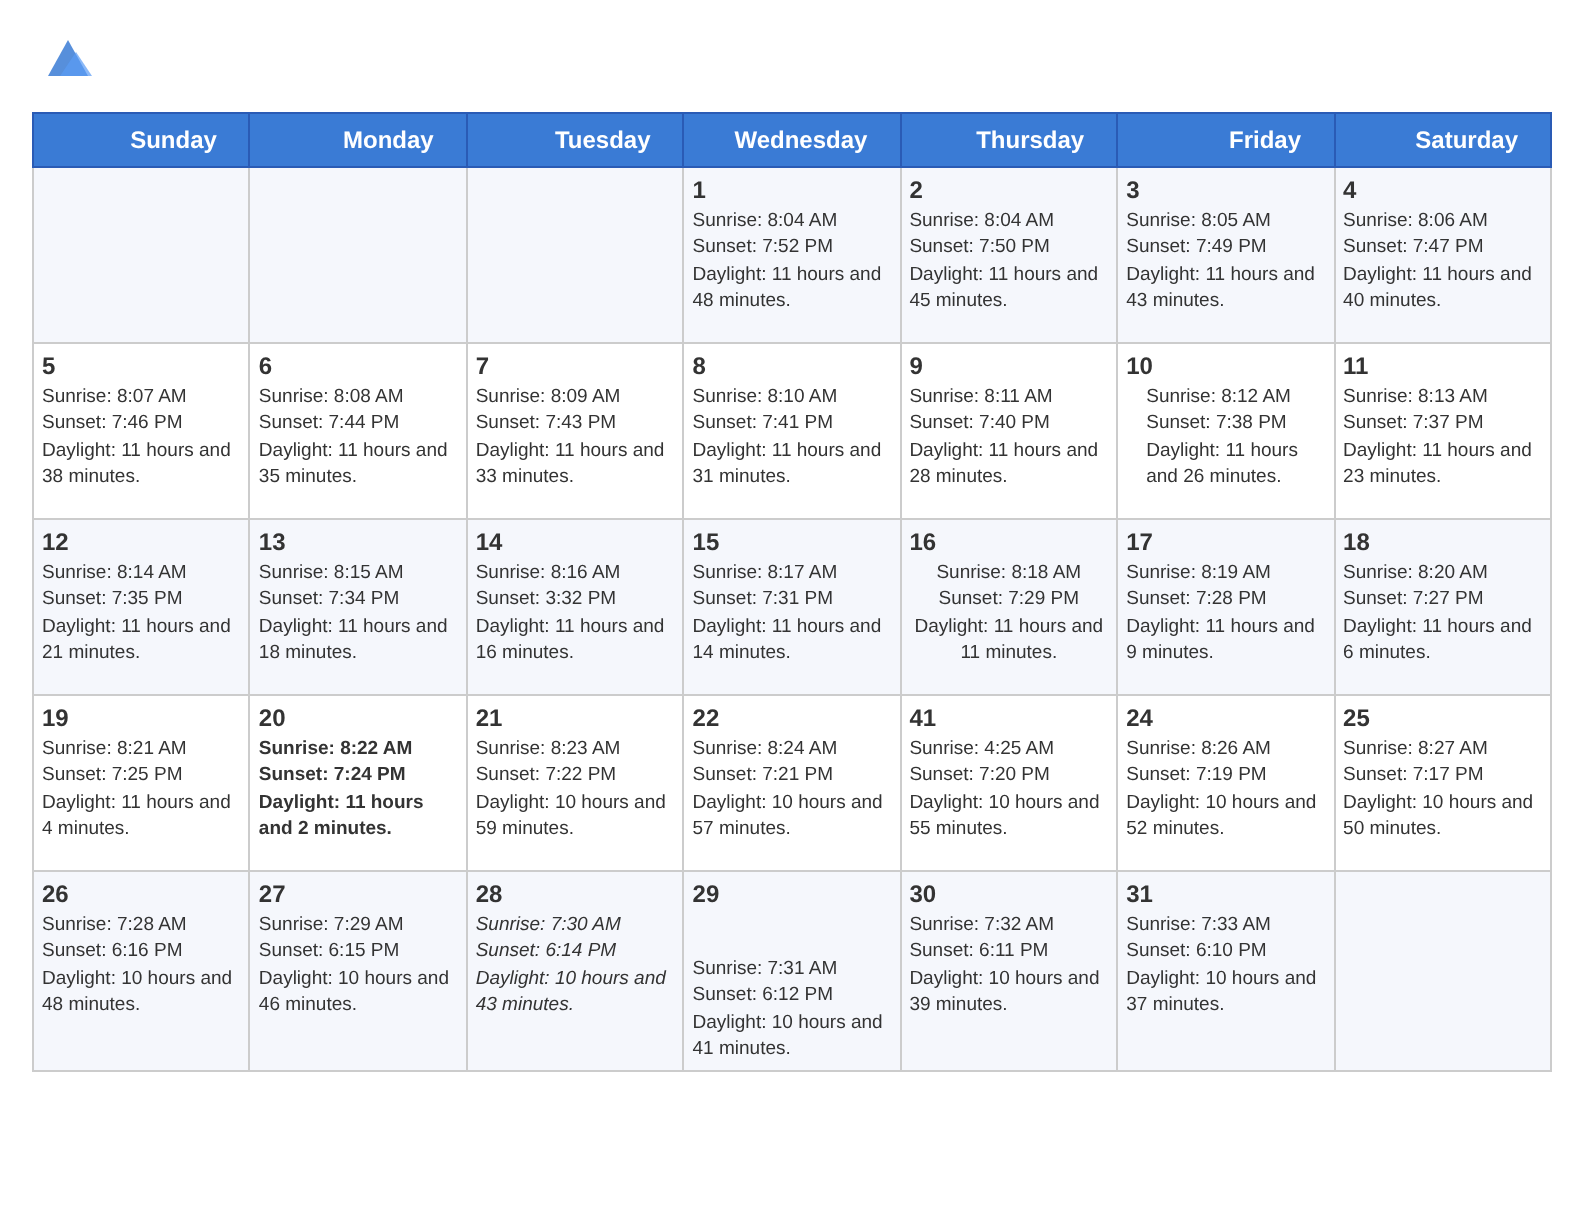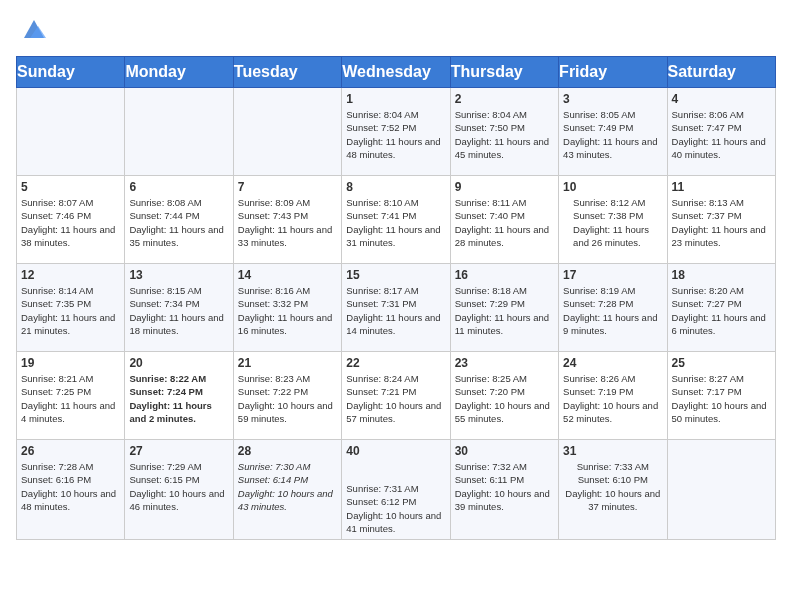--- a/index.html
+++ b/index.html
@@ -55,24 +55,24 @@
       color: #555;
     }
     .calendar {
       width: 100%;
       border-collapse: collapse;
       table-layout: fixed;
     }
     .calendar thead tr th {
       background-color: #3a7bd5;
       color: #fff;
-      font-size: 16px;
-      font-weight: bold;
-      padding: 6px 0;
-      text-align: left;
+      font-size: 12px;
+      font-weight: bold;
+      padding: 6px 16px;
+      text-align: right;
       border: 1px solid #2a5bb5;
     }
     .calendar tbody tr td {
       border: 1px solid #ccc;
       vertical-align: top;
       padding: 4px 4px;
       font-size: 10px;
       color: #333;
       height: 88px;
       background: #fff;
@@ -224,21 +224,21 @@
 Daylight: 11 hours and 16 minutes.</div>
         </td>
         <td>
           <span class="day-num">15</span>
           <div class="day-info" style="white-space: pre-line;">Sunrise: 8:17 AM
 Sunset: 7:31 PM
 Daylight: 11 hours and 14 minutes.</div>
         </td>
         <td>
           <span class="day-num">16</span>
-          <div class="day-info" style="white-space: pre-line;">Sunrise: 8:18 AM
+          <div class="day-info" style="white-space: pre-line; text-align: center;">Sunrise: 8:18 AM
 Sunset: 7:29 PM
 Daylight: 11 hours and 11 minutes.</div>
         </td>
         <td>
           <span class="day-num">17</span>
           <div class="day-info" style="white-space: pre-line;">Sunrise: 8:19 AM
 Sunset: 7:28 PM
 Daylight: 11 hours and 9 minutes.</div>
         </td>
         <td>
@@ -267,22 +267,22 @@
 Sunset: 7:22 PM
 Daylight: 10 hours and 59 minutes.</div>
         </td>
         <td>
           <span class="day-num">22</span>
           <div class="day-info" style="white-space: pre-line;">Sunrise: 8:24 AM
 Sunset: 7:21 PM
 Daylight: 10 hours and 57 minutes.</div>
         </td>
         <td>
-          <span class="day-num">23</span>
-          <div class="day-info" style="white-space: pre-line;">Sunrise: 8:25 AM
+          <span class="day-num">41</span>
+          <div class="day-info" style="white-space: pre-line;">Sunrise: 4:25 AM
 Sunset: 7:20 PM
 Daylight: 10 hours and 55 minutes.</div>
         </td>
         <td>
           <span class="day-num">24</span>
           <div class="day-info" style="white-space: pre-line;">Sunrise: 8:26 AM
 Sunset: 7:19 PM
 Daylight: 10 hours and 52 minutes.</div>
         </td>
         <td>
@@ -305,33 +305,33 @@
 Sunset: 6:15 PM
 Daylight: 10 hours and 46 minutes.</div>
         </td>
         <td>
           <span class="day-num">28</span>
           <div class="day-info" style="white-space: pre-line; font-style: italic;">Sunrise: 7:30 AM
 Sunset: 6:14 PM
 Daylight: 10 hours and 43 minutes.</div>
         </td>
         <td>
-          <span class="day-num">40</span>
+          <span class="day-num">29</span>
           <div class="day-info" style="white-space: pre-line; margin-top: 24px;">Sunrise: 7:31 AM
 Sunset: 6:12 PM
 Daylight: 10 hours and 41 minutes.</div>
         </td>
         <td>
           <span class="day-num">30</span>
           <div class="day-info" style="white-space: pre-line;">Sunrise: 7:32 AM
 Sunset: 6:11 PM
 Daylight: 10 hours and 39 minutes.</div>
         </td>
         <td>
           <span class="day-num">31</span>
-          <div class="day-info" style="white-space: pre-line; text-align: center;">Sunrise: 7:33 AM
+          <div class="day-info" style="white-space: pre-line;">Sunrise: 7:33 AM
 Sunset: 6:10 PM
 Daylight: 10 hours and 37 minutes.</div>
         </td>
         <td class="empty-cell"></td>
       </tr>
     </tbody>
 </table>
 
 </body></html>

